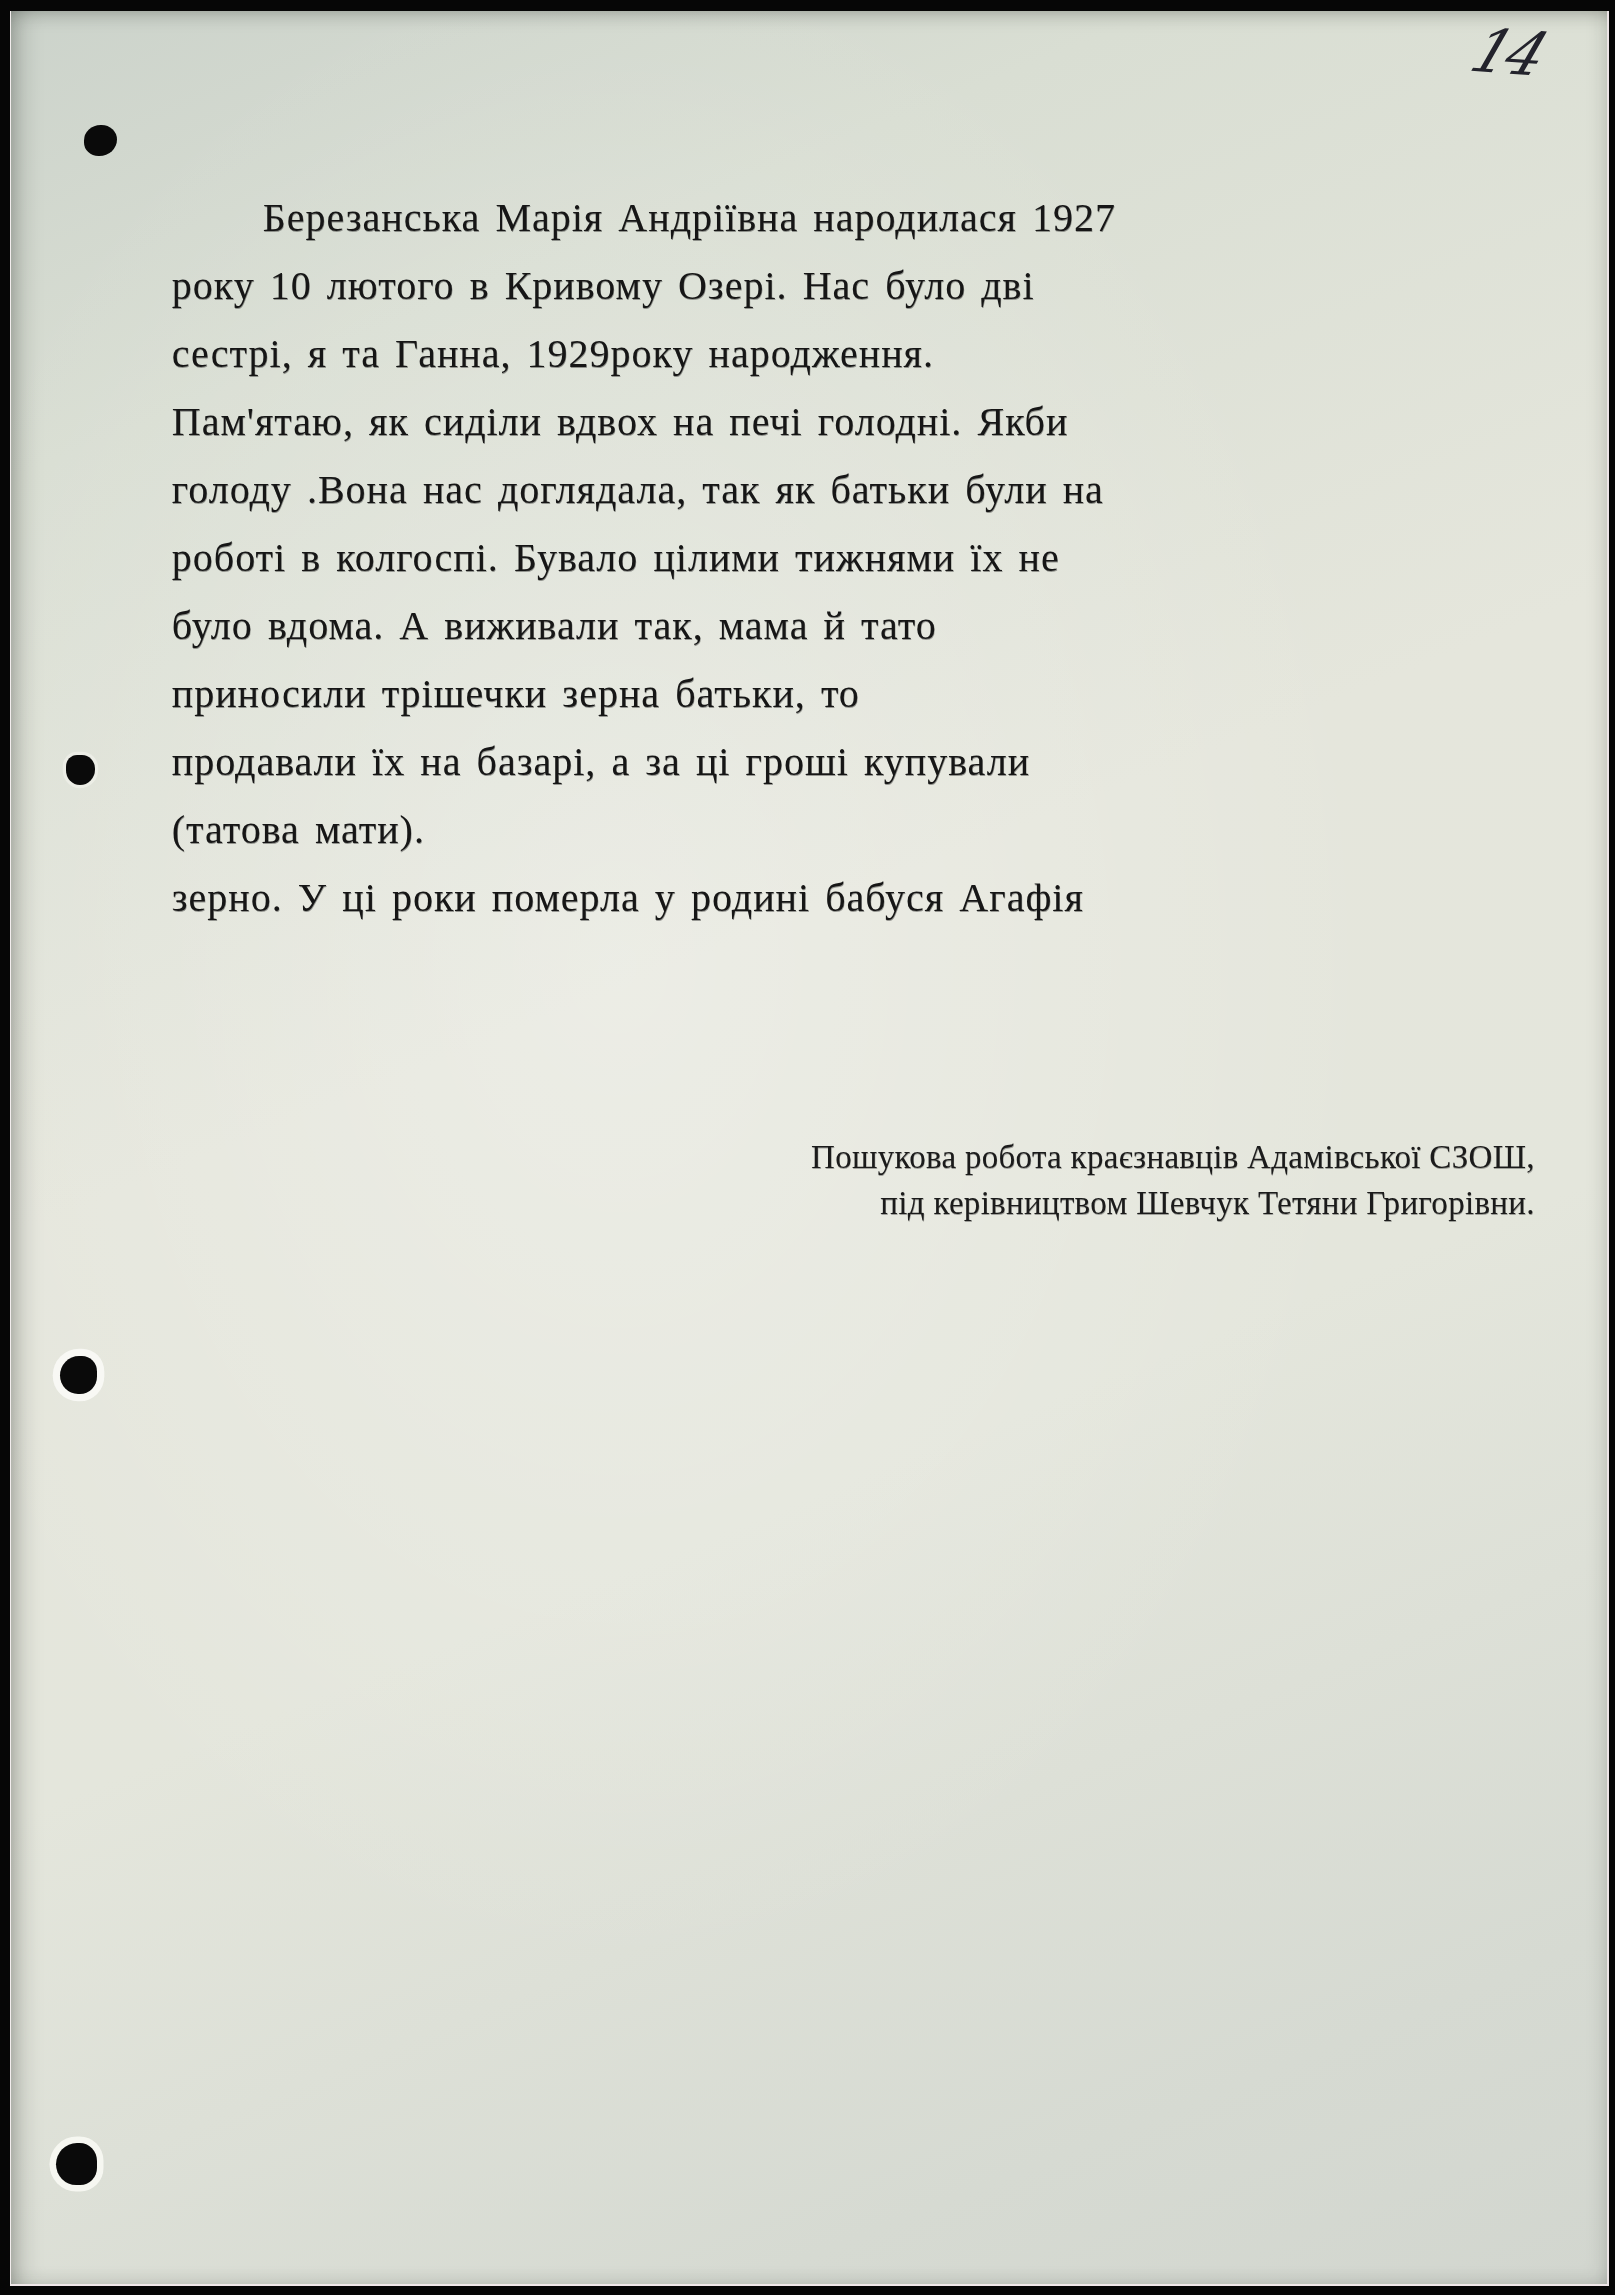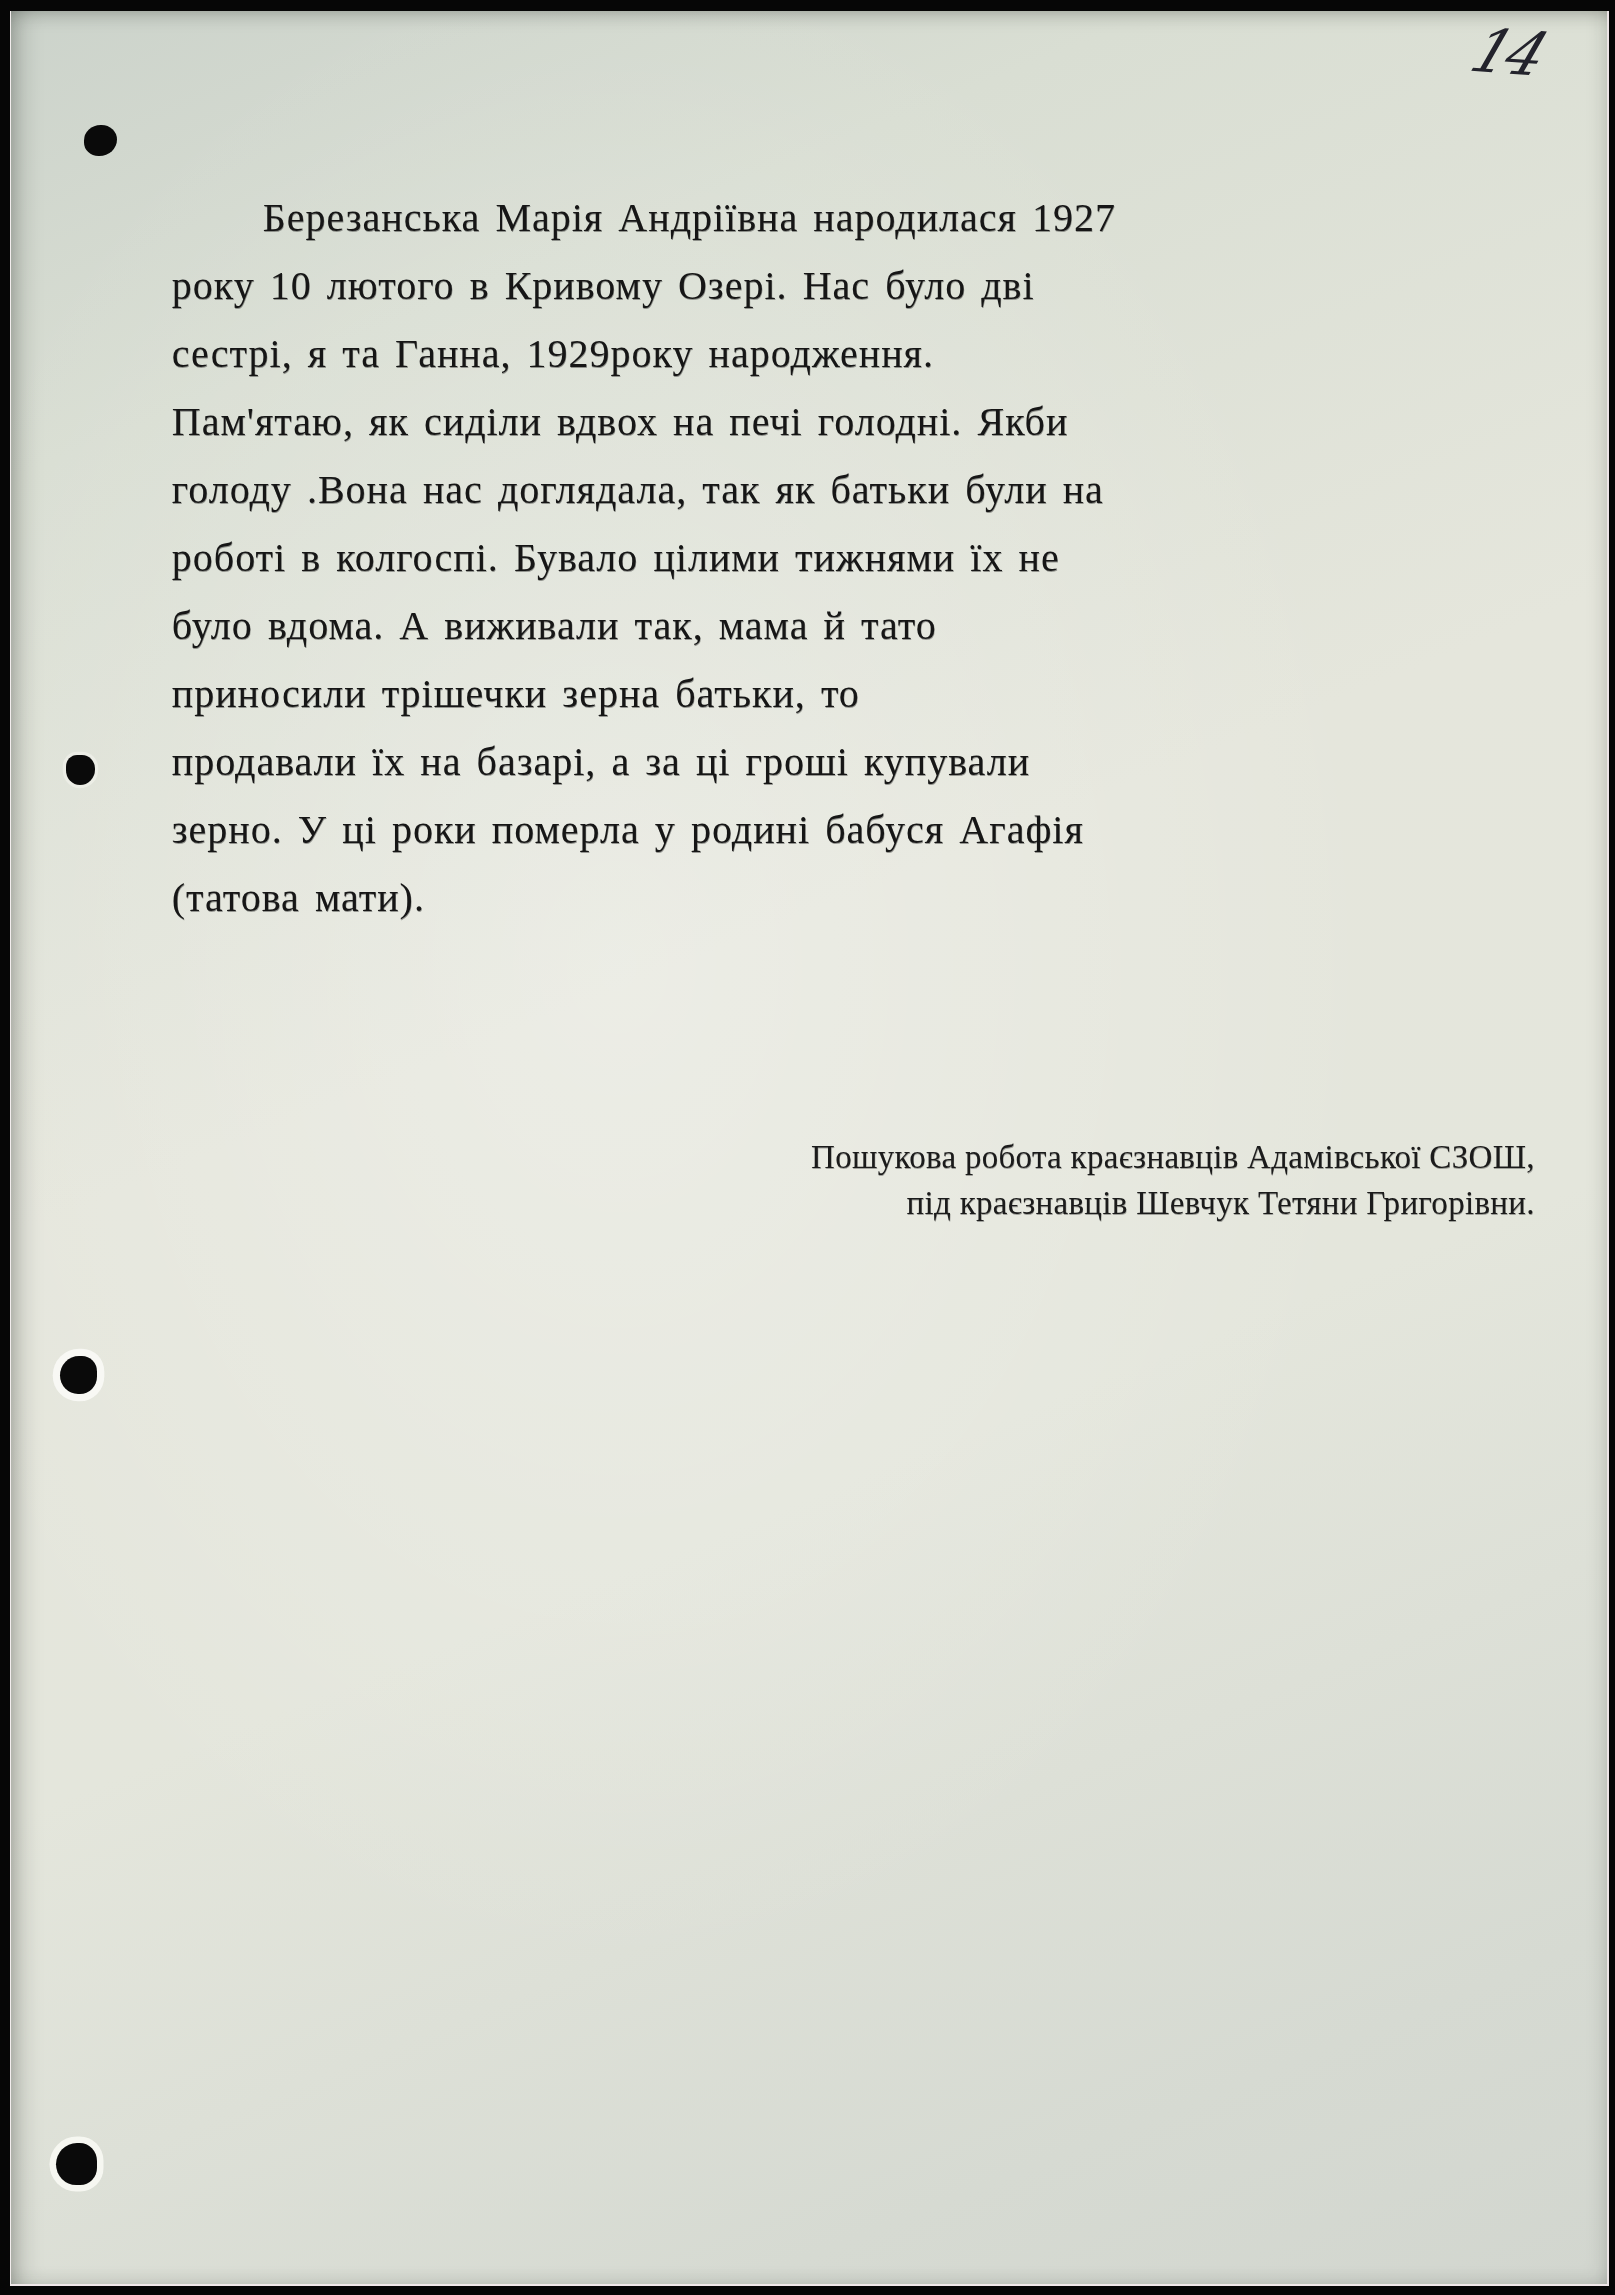--- a/index.html
+++ b/index.html
@@ -124,24 +124,24 @@
     <div class="body-text">
       <div class="line indent">Березанська Марія Андріївна народилася 1927</div>
       <div class="line">року 10 лютого в Кривому Озері. Нас було дві</div>
       <div class="line">сестрі, я та Ганна, 1929року народження.</div>
       <div class="line">Пам'ятаю, як сиділи вдвох на печі голодні. Якби</div>
       <div class="line">голоду .Вона нас доглядала, так як батьки були на</div>
       <div class="line">роботі в колгоспі. Бувало цілими тижнями їх не</div>
       <div class="line">було вдома. А виживали так, мама й тато</div>
       <div class="line">приносили трішечки зерна батьки, то</div>
       <div class="line">продавали їх на базарі, а за ці гроші купували</div>
+      <div class="line">(татова мати).</div>
       <div class="line">зерно. У ці роки померла у родині бабуся Агафія</div>
-      <div class="line">(татова мати).</div>
     </div>
 
     <div class="attribution">
       <div class="attr-line">Пошукова робота краєзнавців Адамівської СЗОШ,</div>
-      <div class="attr-line">під краєзнавців Шевчук Тетяни Григорівни.</div>
+      <div class="attr-line">під керівництвом Шевчук Тетяни Григорівни.</div>
     </div>
 
   </div>
 </div>
 
 
 </body></html>

